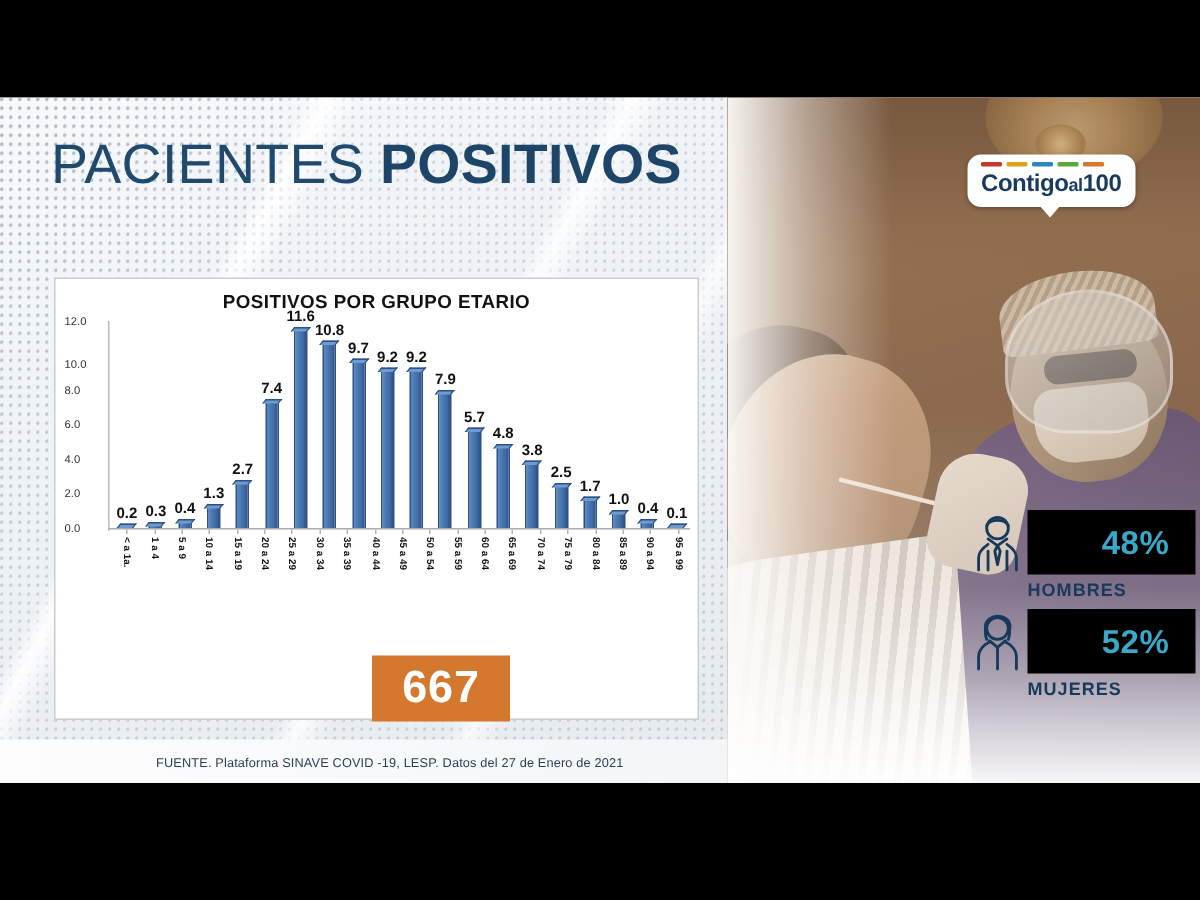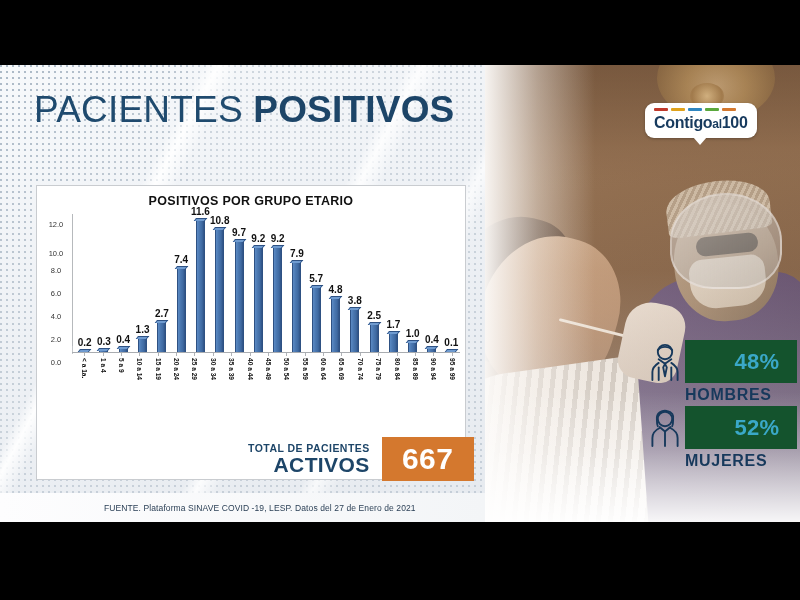--- a/index.html
+++ b/index.html
@@ -52,24 +52,23 @@
   }
   #chart-title {
     text-align:center; font-size:12.5px; font-weight:700; color:#111;
     margin-top:8px; letter-spacing:.3px;
   }
 
   #plot-wrap { position:absolute; left:0; top:28px; width:430px; height:265px; }
 
   
   .ytick {
-    position:absolute; right:0; width:100%; text-align:center;
+    position:absolute; right:0; width:100%; text-align:left;
     font-size:7.5px; color:#333; transform:translateY(-50%);
     font-family:"Liberation Sans", sans-serif;
-    margin-top:10px;
   }
   #yaxis { position:absolute; left:6px; top:0; width:26px; height:138px; }
   #yline { position:absolute; left:35px; top:0; width:1px; height:138px; background:#b6b9bc; }
   #xline { position:absolute; left:35px; top:138px; width:388px; height:1px; background:#a9acb0; }
   
   #floor {
     position:absolute; left:35px; top:132px; width:390px; height:8px;
     border-left:1px solid #c3c6ca;
   }
 
@@ -252,26 +251,26 @@
   #logo-bars i { display:block; width:14px; height:3px; border-radius:1px; }
   #logo-text { font-size:16px; font-weight:800; color:#173a5e; letter-spacing:-.3px; white-space:nowrap; }
   #logo-text .al { font-size:12px; font-weight:600; }
   #logo-text .n100 { font-weight:800; }
 
   
   #stats { position:absolute; left:162px; top:275px; z-index:6; width:150px; }
   .stat-row { position:relative; height:66px; }
   .stat-bar {
     position:absolute; left:38px; top:0; width:112px; height:43px;
-    background:#14532d; display:flex; align-items:center; justify-content:center;padding-left:32px;
+    background:#000000; display:flex; align-items:center; justify-content:center;padding-left:32px;
   }
   .stat-pct { font-size:22px; font-weight:800; color:#3aa8c8; letter-spacing:.3px; }
   .stat-label {
     position:absolute; left:38px; top:46px;
-    font-size:16px; font-weight:700; color:#17395c; letter-spacing:.7px;
+    font-size:12px; font-weight:700; color:#17395c; letter-spacing:.7px;
   }
   .stat-icon { position:absolute; left:0; top:2px; width:36px; height:40px; }
 </style>
 </head>
 <body>
 
 <div id="stage">
   <div id="slide">
 
     <div id="left-panel">
@@ -499,24 +498,20 @@
               </div>
               <div class="xlab-slot">
                 <div class="xtick"></div>
                 <div class="xlab">95 a 99</div>
               </div>
             </div>
         </div>
       </div>
 
       <div id="total-row">
-        <div id="total-labels">
-          <div id="total-small">TOTAL DE PACIENTES</div>
-          <div id="total-big">ACTIVOS</div>
-        </div>
         <div id="total-box">667</div>
       </div>
 
       <div id="source-bar">
         <div id="source-text">FUENTE. Plataforma SINAVE COVID -19, LESP. Datos del 27 de Enero de 2021</div>
       </div>
     </div>
 
     <div id="right-panel">
       <div class="ph" id="ph-wall"></div>

